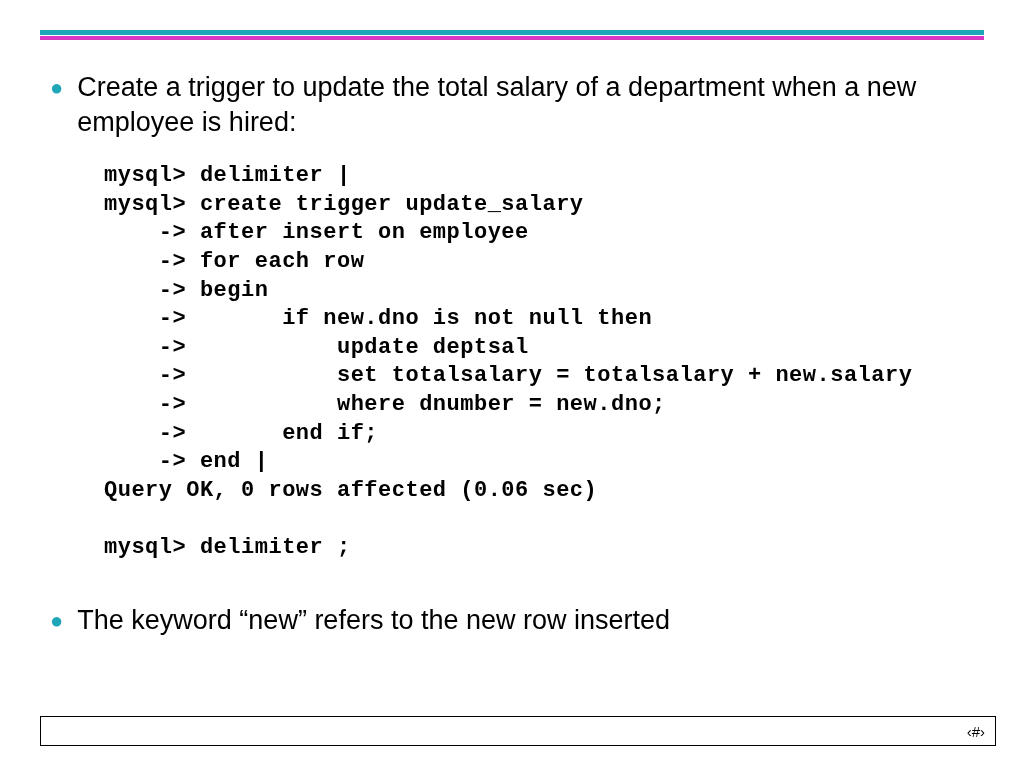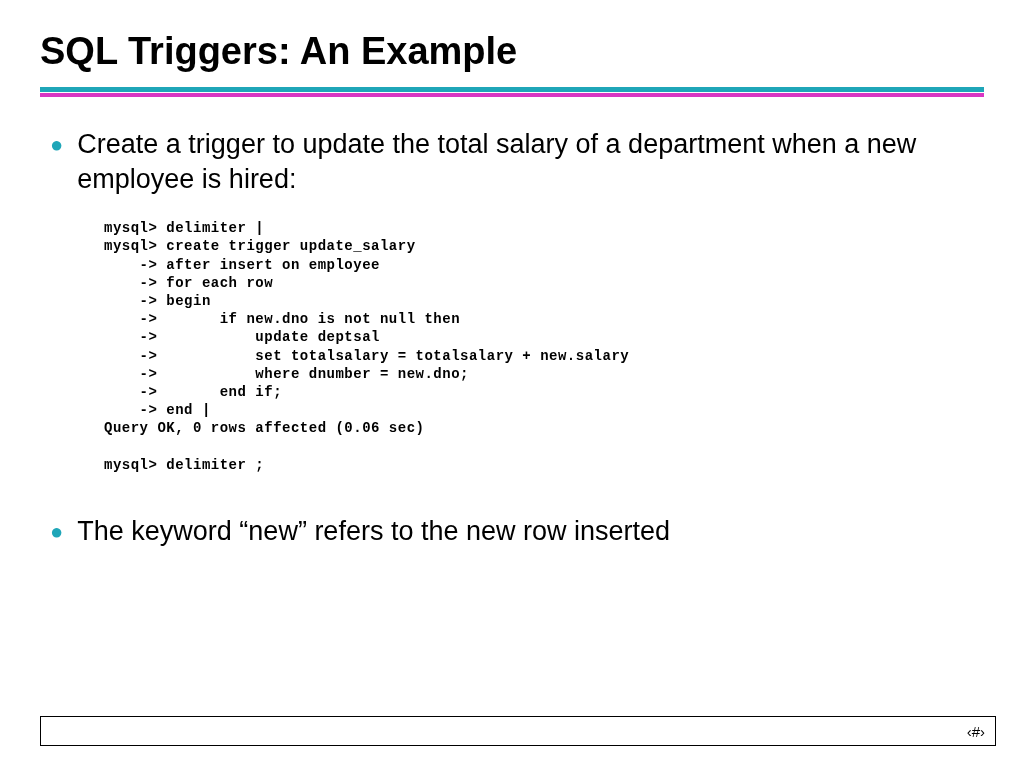--- a/index.html
+++ b/index.html
@@ -59,21 +59,21 @@
     flex-shrink: 0;
   }
   .bullet-text {
     flex: 1;
   }
   .code-block {
     margin-left: 60px;
     margin-top: 10px;
     margin-bottom: 40px;
     font-family: "Courier New", Courier, monospace;
-    font-size: 14px;
+    font-size: 22px;
     font-weight: bold;
     line-height: 1.3;
     white-space: pre;
     letter-spacing: 0.5px;
     color: #000;
   }
   .footer-box {
     position: absolute;
     bottom: 22px;
     left: 40px;
@@ -86,21 +86,20 @@
     padding-right: 10px;
     font-size: 15px;
     font-family: Arial, sans-serif;
   }
 </style>
 </head>
 <body>
 
 <div class="slide">
 
-  <h1 class="title">SQL Triggers: An Example</h1>
 
   <div class="divider">
     <div class="teal"></div>
     <div class="magenta"></div>
   </div>
 
   <div class="content">
 
     <div class="bullet-item">
       <span class="bullet-dot">●</span>

